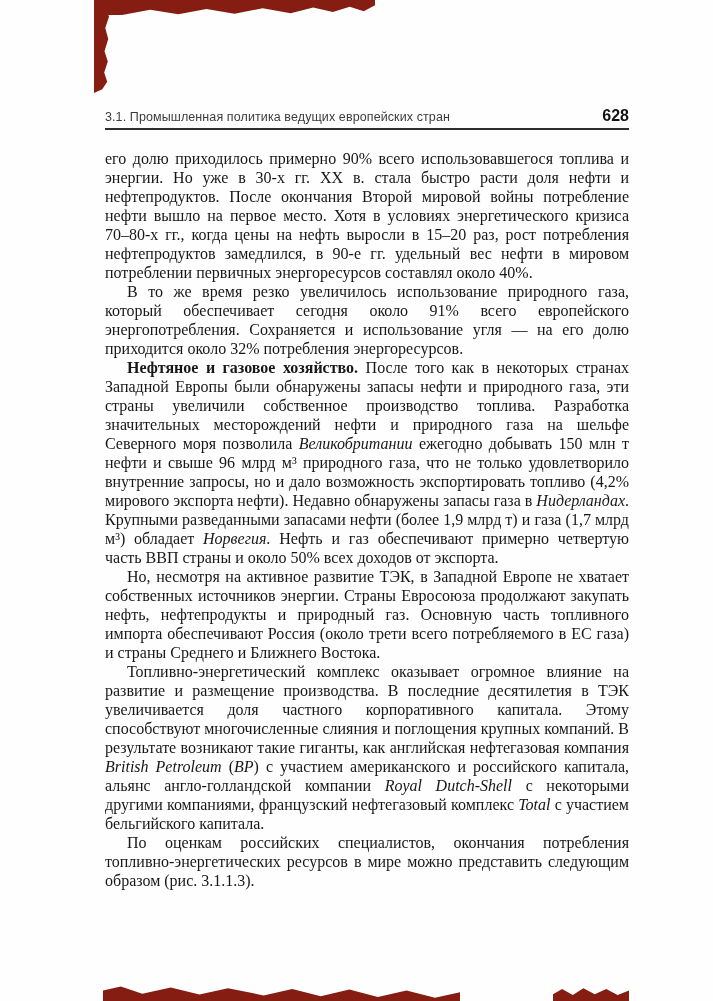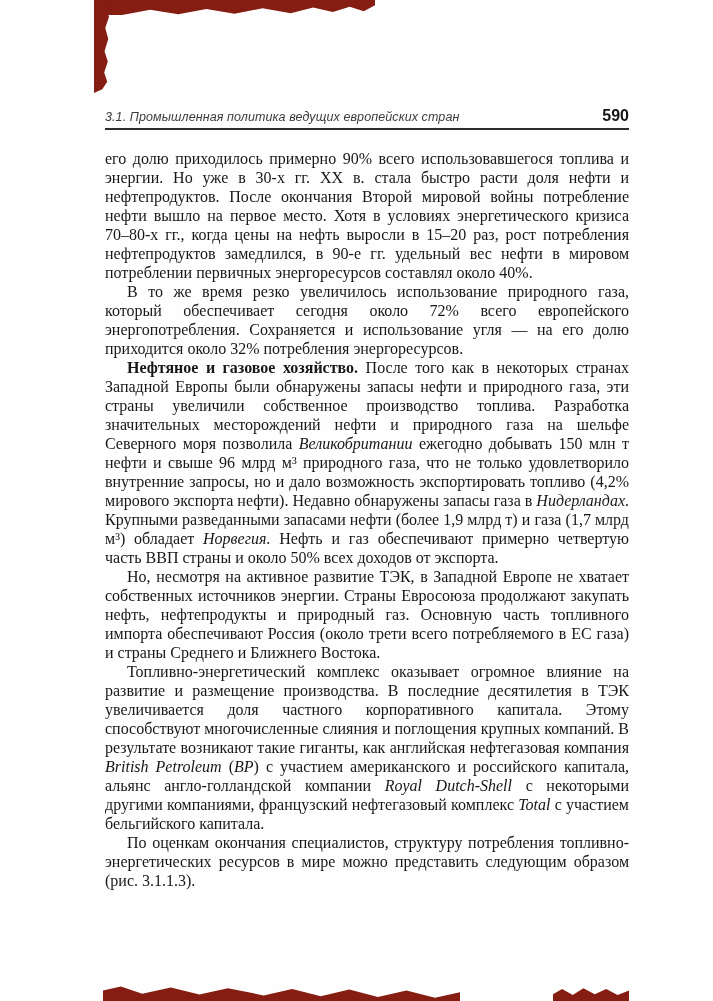--- a/index.html
+++ b/index.html
@@ -51,21 +51,20 @@
   .header {
     display: flex;
     justify-content: space-between;
     align-items: flex-end;
     font-family: "Liberation Sans", sans-serif;
   }
   .header-title {
     font-size: 12.5px;
     color: #3c3c3c;
     letter-spacing: 0.1px;
-    font-style: italic;
   }
   .page-number {
     font-size: 16px;
     font-weight: bold;
     color: #141414;
     line-height: 1;
   }
   .rule {
     height: 2px;
     background: #2d2d2d;
@@ -89,25 +88,25 @@
 
 <div class="scan">
   <div class="artifact artifact-top"></div>
   <div class="artifact artifact-left"></div>
   <div class="artifact artifact-bottom-left"></div>
   <div class="artifact artifact-bottom-right"></div>
 
   <div class="page">
     <div class="header">
       <span class="header-title">3.1. Промышленная политика ведущих европейских стран</span>
-      <span class="page-number">590</span>
+      <span class="page-number">628</span>
     </div>
     <div class="rule"></div>
     <div class="text-block">
         <p class="para"><span>его долю приходилось примерно 90% всего использовавшегося топлива и энергии. Но уже в 30-х гг. XX в. стала быстро расти доля нефти и нефтепродуктов. После окончания Второй мировой войны потребление нефти вышло на первое место. Хотя в условиях энергетического кризиса 70–80-х гг., когда цены на нефть выросли в 15–20 раз, рост потребления нефтепродуктов замедлился, в 90-е гг. удельный вес нефти в мировом потреблении первичных энергоресурсов составлял около 40%.</span></p>
-        <p class="para indent"><span>В то же время резко увеличилось использование природного газа, который обеспечивает сегодня около 72% всего европейского энергопотребления. Сохраняется и использование угля — на его долю приходится около 32% потребления энергоресурсов.</span></p>
+        <p class="para indent"><span>В то же время резко увеличилось использование природного газа, который обеспечивает сегодня около 91% всего европейского энергопотребления. Сохраняется и использование угля — на его долю приходится около 32% потребления энергоресурсов.</span></p>
         <p class="para indent"><span class="b">Нефтяное и газовое хозяйство. </span><span>После того как в некоторых странах Западной Европы были обнаружены запасы нефти и природного газа, эти страны увеличили собственное производство топлива. Разработка значительных месторождений нефти и природного газа на шельфе Северного моря позволила </span><span class="i">Великобритании</span><span> ежегодно добывать 150 млн т нефти и свыше 96 млрд м³ природного газа, что не только удовлетворило внутренние запросы, но и дало возможность экспортировать топливо (4,2% мирового экспорта нефти). Недавно обнаружены запасы газа в </span><span class="i">Нидерландах</span><span>. Крупными разведанными запасами нефти (более 1,9 млрд т) и газа (1,7 млрд м³) обладает </span><span class="i">Норвегия</span><span>. Нефть и газ обеспечивают примерно четвертую часть ВВП страны и около 50% всех доходов от экспорта.</span></p>
         <p class="para indent"><span>Но, несмотря на активное развитие ТЭК, в Западной Европе не хватает собственных источников энергии. Страны Евросоюза продолжают закупать нефть, нефтепродукты и природный газ. Основную часть топливного импорта обеспечивают Россия (около трети всего потребляемого в ЕС газа) и страны Среднего и Ближнего Востока.</span></p>
         <p class="para indent"><span>Топливно-энергетический комплекс оказывает огромное влияние на развитие и размещение производства. В последние десятилетия в ТЭК увеличивается доля частного корпоративного капитала. Этому способствуют многочисленные слияния и поглощения крупных компаний. В результате возникают такие гиганты, как английская нефтегазовая компания </span><span class="i">British Petroleum</span><span> (</span><span class="i">BP</span><span>) с участием американского и российского капитала, альянс англо-голландской компании </span><span class="i">Royal Dutch-Shell</span><span> с некоторыми другими компаниями, французский нефтегазовый комплекс </span><span class="i">Total</span><span> с участием бельгийского капитала.</span></p>
-        <p class="para indent"><span>По оценкам окончания специалистов, структуру потребления топливно-энергетических ресурсов в мире можно представить следующим образом (рис. 3.1.1.3).</span></p>
+        <p class="para indent"><span>По оценкам российских специалистов, окончания потребления топливно-энергетических ресурсов в мире можно представить следующим образом (рис. 3.1.1.3).</span></p>
       </div>
   </div>
 </div>
 
 </body></html>

